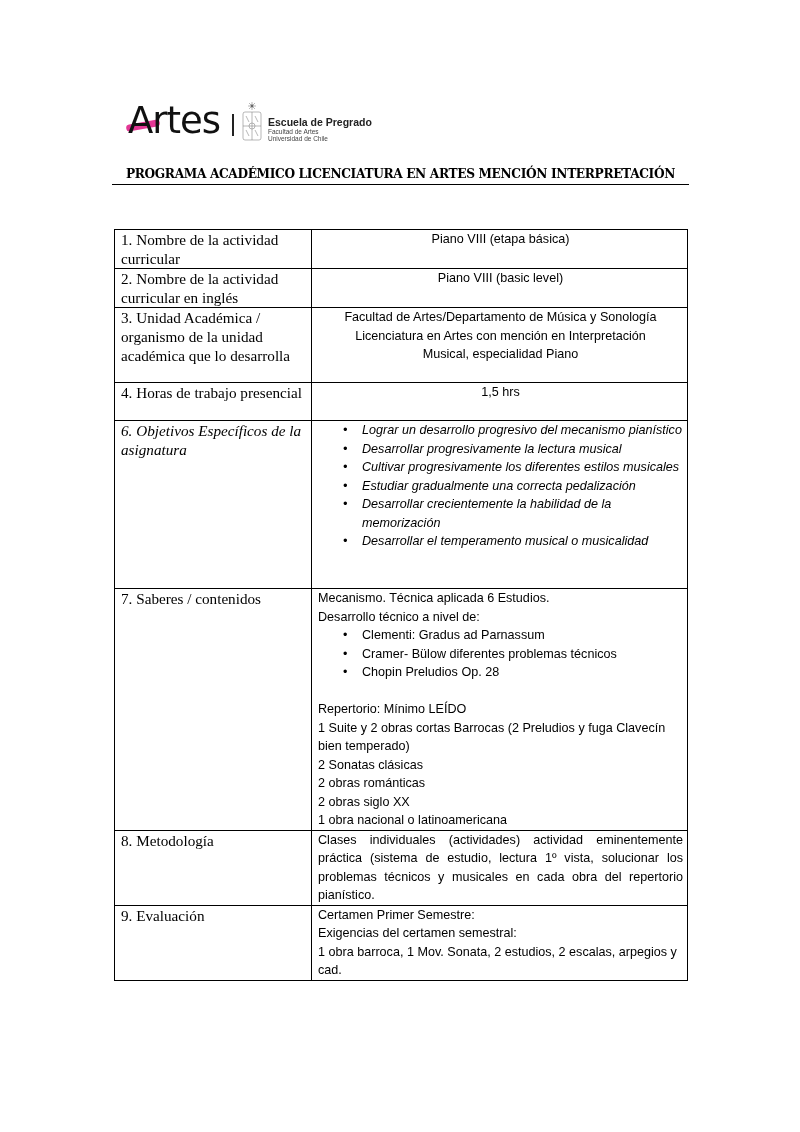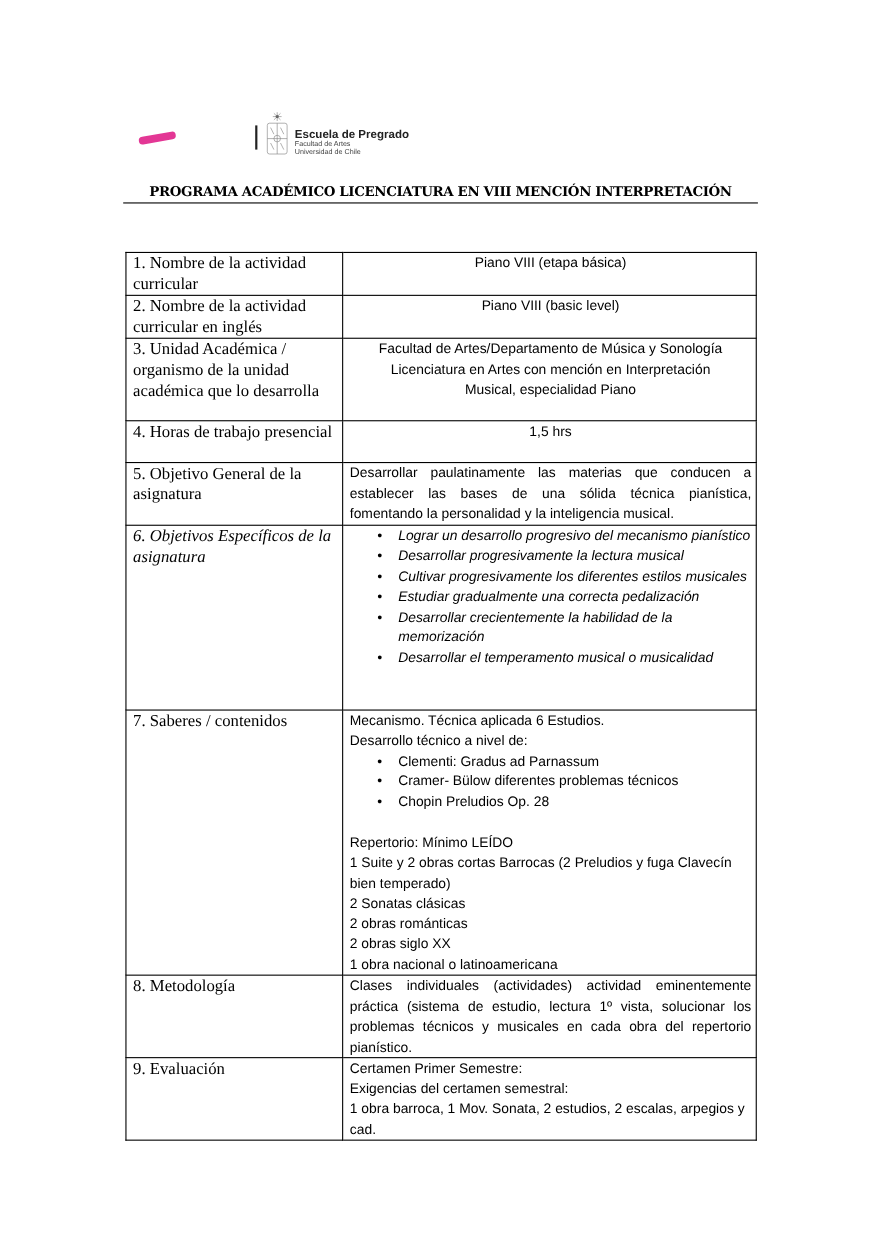--- a/index.html
+++ b/index.html
@@ -155,20 +155,21 @@
     .r6 { height: 168px; font-style: italic; }
     .r7 { height: 236px; }
     .r8 { height: 75px; }
     .r9 { height: 71px; }
   </style>
 </head>
 <body>
 
 <div class="logo">
   <span class="logo-swoosh"></span>
+  <span class="logo-wordmark">Artes</span>
   <span class="logo-sep"></span>
   <svg class="logo-crest" viewBox="0 0 22 42">
     <g stroke="#888" stroke-width="0.6" fill="none">
       <line x1="11" y1="1" x2="11" y2="9"></line>
       <line x1="7" y1="5" x2="15" y2="5"></line>
       <line x1="8" y1="2" x2="14" y2="8"></line>
       <line x1="14" y1="2" x2="8" y2="8"></line>
       <rect x="2" y="11" width="18" height="28" rx="2"></rect>
       <line x1="11" y1="11" x2="11" y2="39"></line>
       <line x1="2" y1="25" x2="20" y2="25"></line>
@@ -177,21 +178,21 @@
     </g>
     <circle cx="11" cy="5" r="1.4" fill="#666"></circle>
   </svg>
   <div class="logo-text">
     <span class="logo-school">Escuela de Pregrado</span>
     <span class="logo-sub">Facultad de Artes</span>
     <span class="logo-sub">Universidad de Chile</span>
   </div>
 </div>
 
-<div class="doc-title">PROGRAMA ACADÉMICO LICENCIATURA EN VIII MENCIÓN INTERPRETACIÓN</div>
+<div class="doc-title">PROGRAMA ACADÉMICO LICENCIATURA EN ARTES MENCIÓN INTERPRETACIÓN</div>
 <div class="title-rule"></div>
 
 <table class="syllabus-table">
   <colgroup>
     <col class="col-label">
     <col class="col-value">
   </colgroup>
 
   <tbody>
       <tr class="r1">
@@ -211,24 +212,20 @@
       <div>Licenciatura en Artes con mención en Interpretación</div>
       <div>Musical, especialidad Piano</div>
     </td>
   </tr>
 
   <tr class="r4">
     <td class="label-cell">4. Horas de trabajo presencial</td>
     <td class="value-cell center">1,5 hrs</td>
   </tr>
 
-  <tr class="r5">
-    <td class="label-cell">5. Objetivo General de la asignatura</td>
-    <td class="value-cell justify">Desarrollar paulatinamente las materias que  conducen a establecer las bases de una sólida técnica pianística, fomentando la personalidad y la inteligencia musical.</td>
-  </tr>
 
   <tr class="r6">
     <td class="label-cell">6. Objetivos Específicos de la asignatura</td>
     <td class="value-cell">
       <ul class="bullets">
         <li><span class="dot">•</span><span>Lograr un desarrollo progresivo del mecanismo pianístico</span></li>
         <li><span class="dot">•</span><span>Desarrollar progresivamente la lectura musical</span></li>
         <li><span class="dot">•</span><span>Cultivar progresivamente los diferentes estilos musicales</span></li>
         <li><span class="dot">•</span><span>Estudiar gradualmente una correcta pedalización</span></li>
         <li><span class="dot">•</span><span>Desarrollar crecientemente la habilidad de la memorización</span></li>

